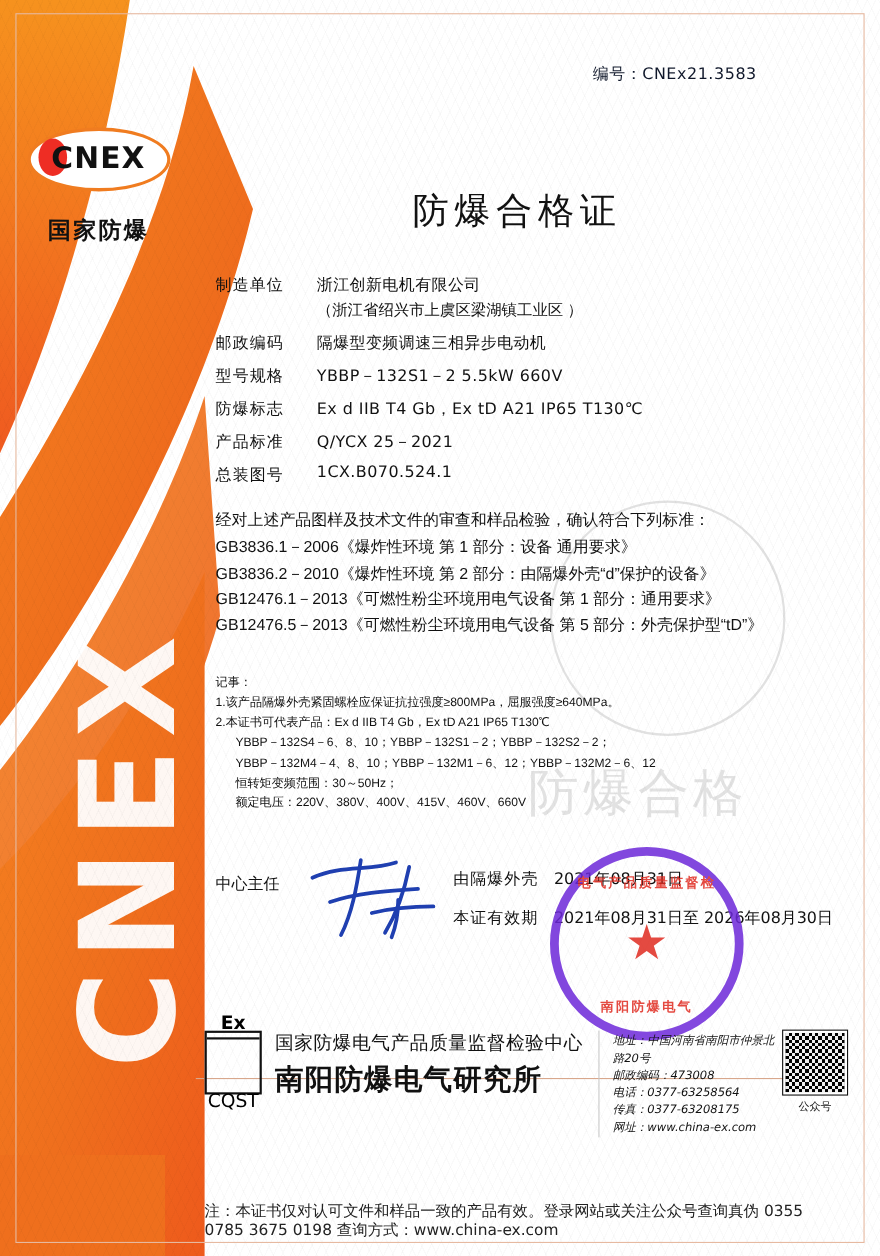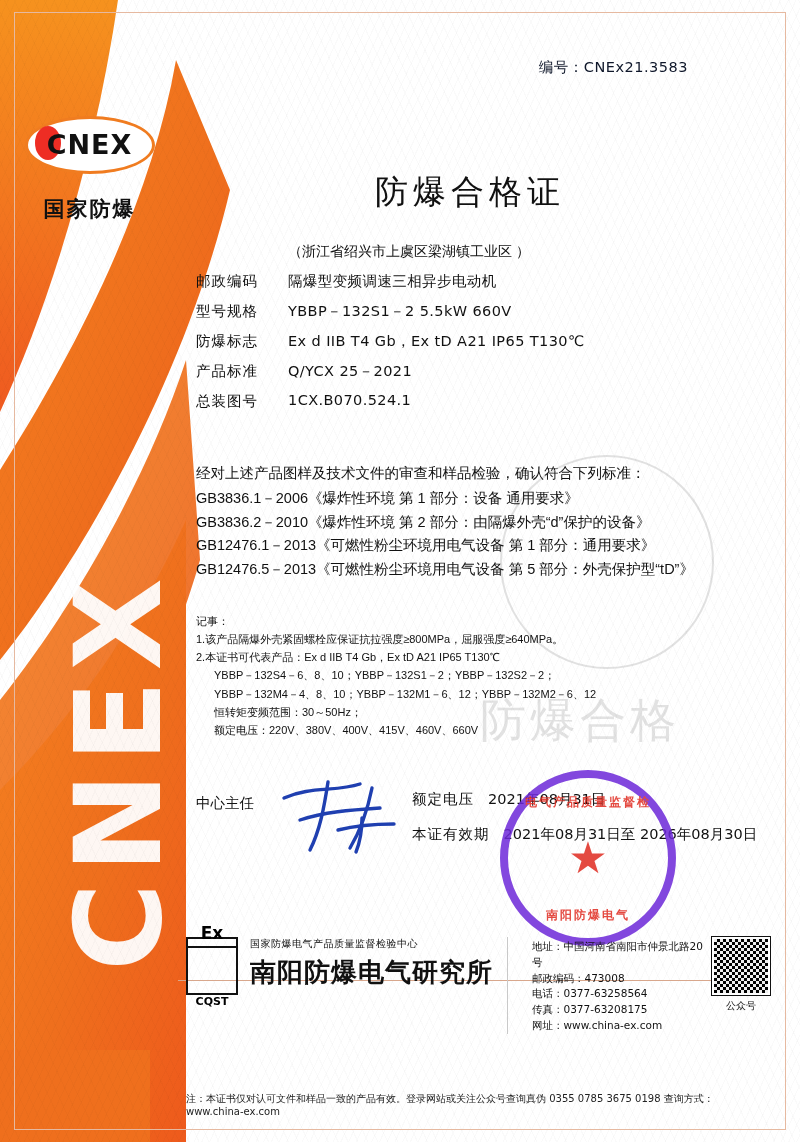--- a/index.html
+++ b/index.html
@@ -279,46 +279,47 @@
     align-items: center;
     justify-content: center;
     font-family: "DejaVu Sans", sans-serif;
   }
   .ex-mark .ex-top {
     font-size: 17px; font-weight: bold; line-height: 1;
   }
   .ex-mark .ex-line {
     width: 100%; border-top: 2px solid #111; margin: 4px 0;
   }
-  .ex-mark .ex-bot { font-size: 11px; font-weight: bold; line-height: 1; margin-top: 44px; }
+  .ex-mark .ex-bot { font-size: 17px; font-weight: normal; line-height: 1; margin-top: 44px; }
   .org {
     flex: 0 0 auto;
     margin-right: 14px;
   }
   .org-line1 {
-    font-size: 10px;
+    font-size: 17px;
     color: #111;
     letter-spacing: .5px;
     margin-bottom: 4px;
   }
   .org-line2 {
     font-size: 26px;
     font-weight: bold;
     color: #111;
     letter-spacing: 1px;
   }
   .contact {
     flex: 1;
     font-size: 10.5px;
     line-height: 1.5;
     color: #111;
     padding-top: 2px;
     border-left: 1px solid #c9c9c9;
-    padding-left: 24px;
-    font-family: "DejaVu Sans", sans-serif;
+    padding-left: 12px;
+    font-family: "DejaVu Sans", sans-serif;
+    font-style: italic;
   }
   .qr-box {
     flex: 0 0 auto;
     text-align: center;
     margin-left: 8px;
   }
   .qr {
     width: 54px; height: 54px;
     background:
       repeating-linear-gradient(0deg,#111 0 3px,#fff 3px 6px),
@@ -328,21 +329,21 @@
     outline: 1px solid #111;
   }
   .qr-label {
     margin-top: 4px;
     font-size: 10px;
     color: #111;
   }
   .fineprint {
     position: absolute;
     left: 186px; right: 30px; top: 1092px;
-    font-size: 10px;
+    font-size: 14px;
     color: #222;
     font-family: "DejaVu Sans", sans-serif;
   }
 </style>
 </head>
 <body>
 
 <div class="page">
 
   <div class="swoosh-wrap">
@@ -379,20 +380,24 @@
       <div class="logo-ellipse"></div>
       <div class="logo-dot"></div>
       <div class="logo-text">CNEX</div>
     </div>
     <div class="logo-sub">国家防爆</div>
   </div>
 
   <div class="title">防爆合格证</div>
 
   <div class="fields">
+    <div class="field-row">
+      <div class="field-label">制造单位</div>
+      <div class="field-value">浙江创新电机有限公司</div>
+    </div>
     <div class="field-sub">（浙江省绍兴市上虞区梁湖镇工业区  ）</div>
 
     <div class="field-row">
       <div class="field-label">邮政编码</div>
       <div class="field-value">隔爆型变频调速三相异步电动机</div>
     </div>
 
     <div class="field-row">
       <div class="field-label">型号规格</div>
       <div class="field-value">YBBP－132S1－2    5.5kW   660V</div>
@@ -440,21 +445,21 @@
         <path d="M52,4 C48,30 44,52 34,72"></path>
         <path d="M24,42 C48,34 74,32 104,30"></path>
         <path d="M96,10 C92,30 86,50 74,70"></path>
         <path d="M62,52 C78,48 96,46 118,46"></path>
         <path d="M86,40 C86,54 84,64 80,74"></path>
       </g>
     </svg>
 
     <div class="sign-right">
       <div class="row">
-        <span class="lbl">额定电压</span>
+        <span class="lbl">由隔爆外壳</span>
         <span class="val">2021年08月31日</span>
       </div>
       <div class="row">
         <span class="lbl">本证有效期</span>
         <span class="val">2021年08月31日至 2026年08月30日</span>
       </div>
     </div>
   </div>
 
   <div class="seal">

